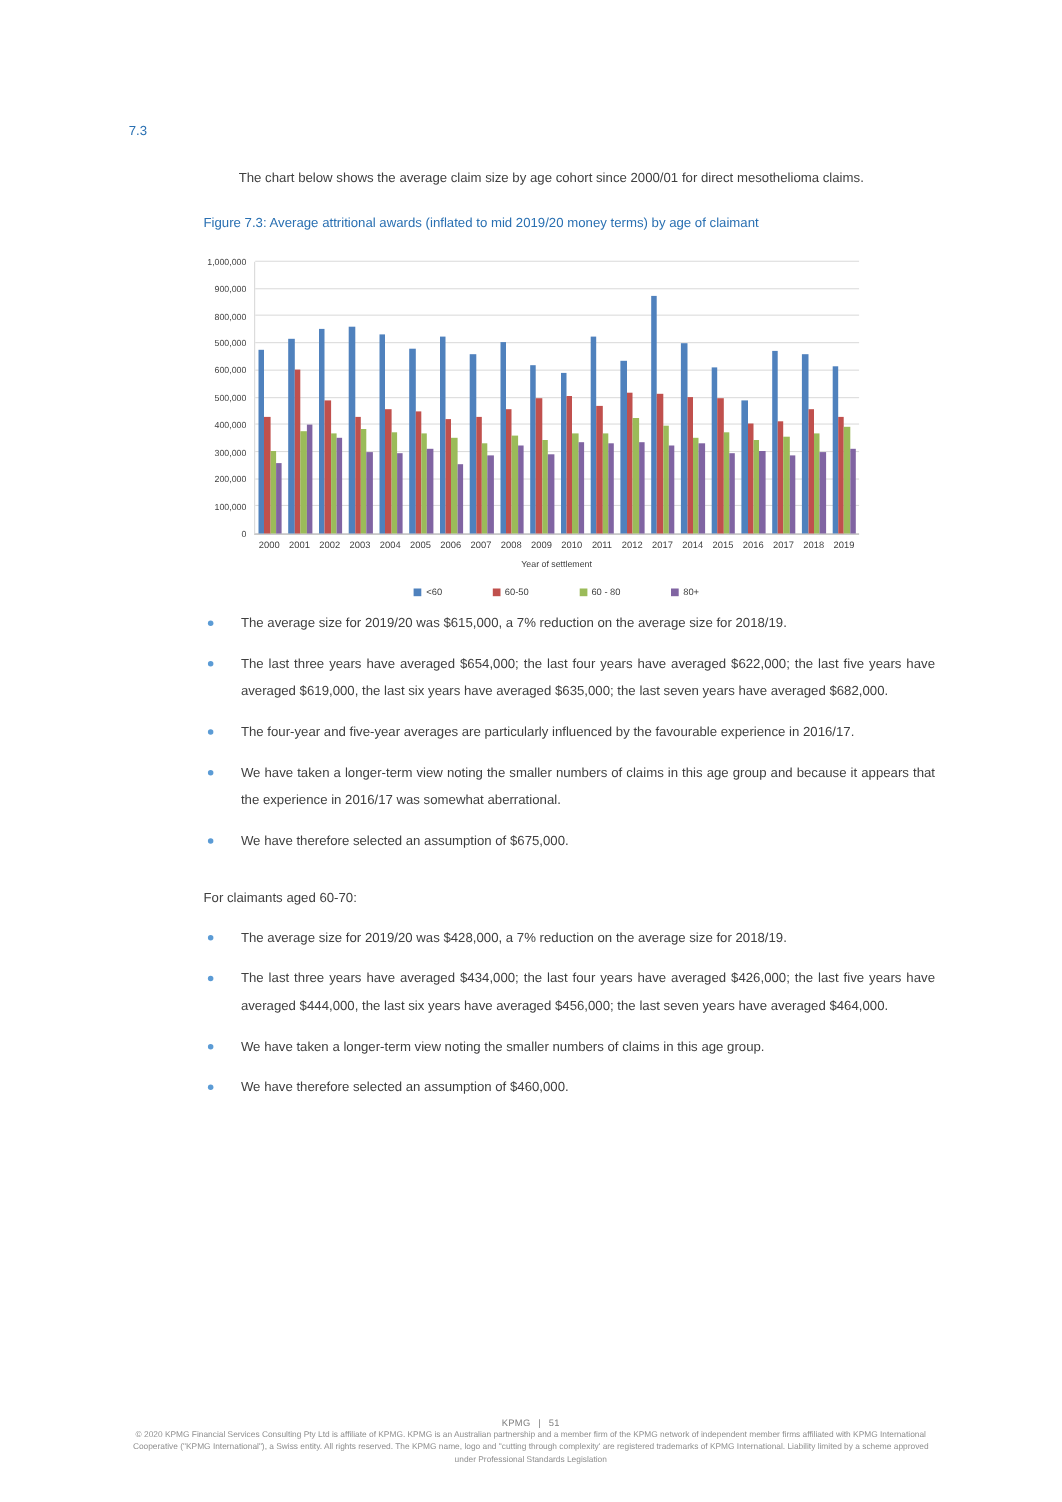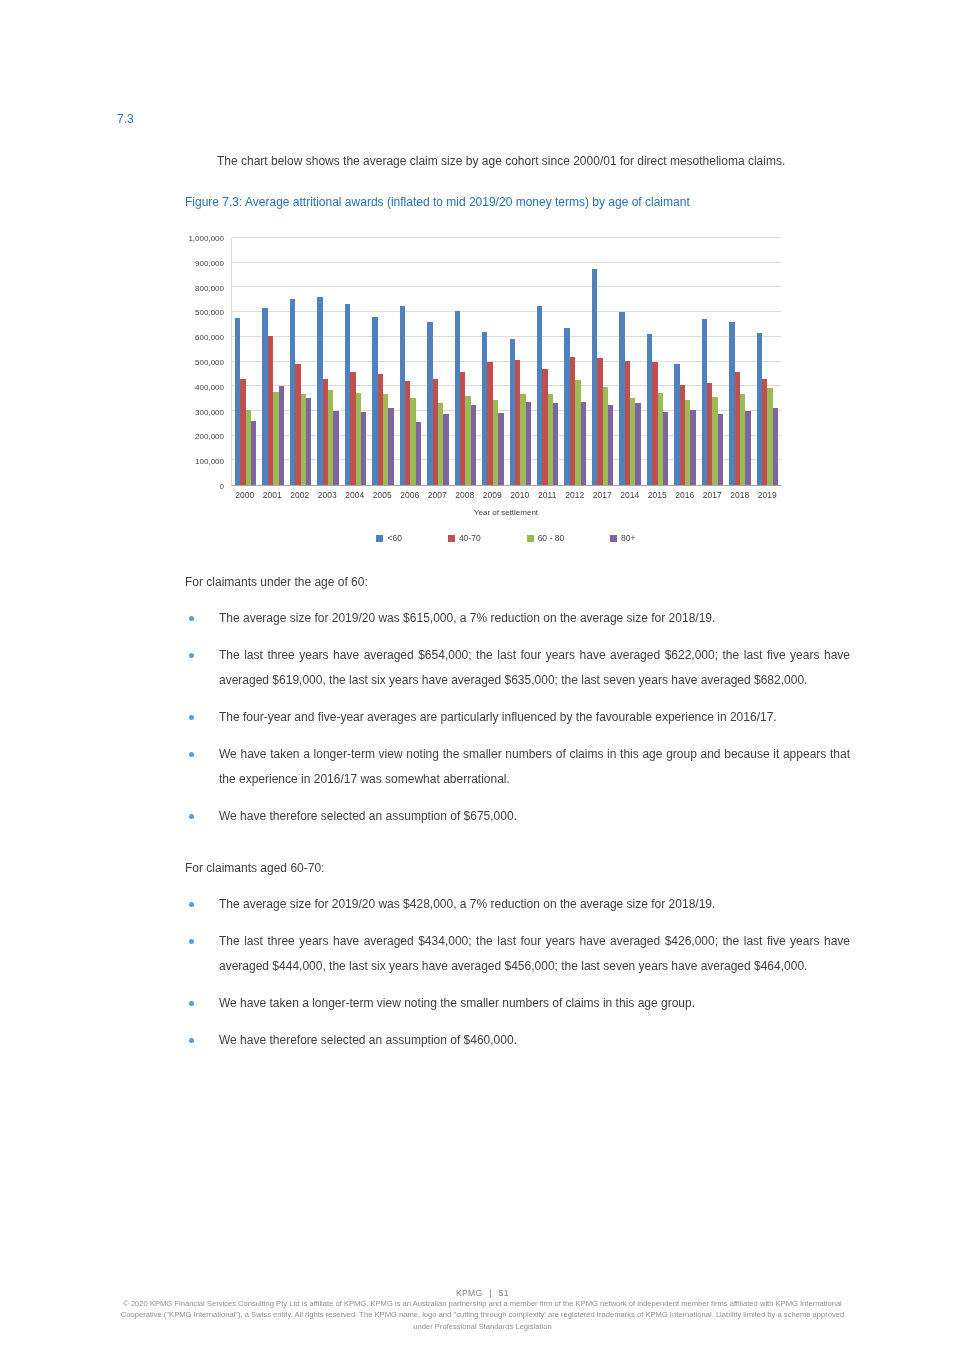--- a/index.html
+++ b/index.html
@@ -329,35 +329,34 @@
           </div>
         </div>
         <div class="x-title">Year of settlement</div>
         <div class="legend">
             <div class="legend-item">
               <span class="swatch" style="background: rgb(79, 129, 189);"></span>
               <span class="legend-label">&lt;60</span>
             </div>
             <div class="legend-item">
               <span class="swatch" style="background: rgb(192, 80, 77);"></span>
-              <span class="legend-label">40-70</span>
+              <span class="legend-label">60-50</span>
             </div>
             <div class="legend-item">
               <span class="swatch" style="background: rgb(155, 187, 89);"></span>
               <span class="legend-label">60 - 80</span>
             </div>
             <div class="legend-item">
               <span class="swatch" style="background: rgb(128, 100, 162);"></span>
               <span class="legend-label">80+</span>
             </div>
           </div>
       </figure>
 
       <div>
-        <p class="section-intro">For claimants under the age of 60:</p>
         <ul class="bullets">
             <li>
               <span class="dot"></span>
               <span class="li-text">The average size for 2019/20 was $615,000, a 7% reduction on the average size for 2018/19.</span>
             </li>
             <li>
               <span class="dot"></span>
               <span class="li-text">The last three years have averaged $654,000; the last four years have averaged $622,000; the last five years have averaged $619,000, the last six years have averaged $635,000; the last seven years have averaged $682,000.</span>
             </li>
             <li>

